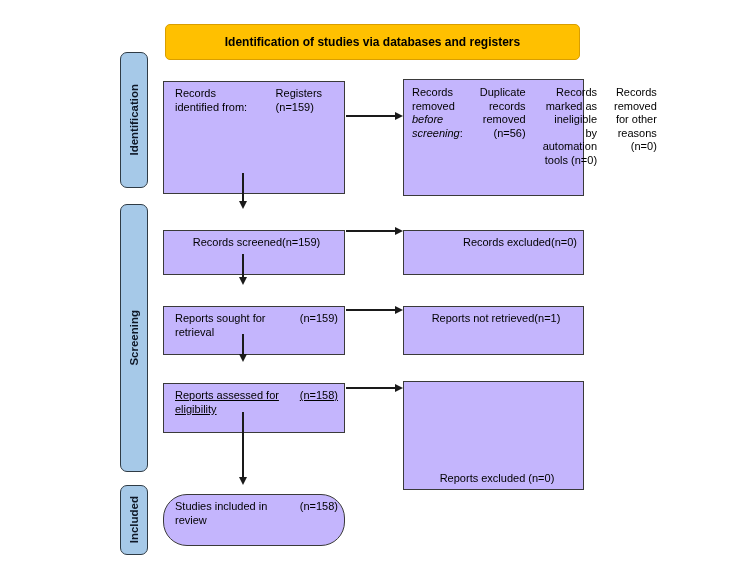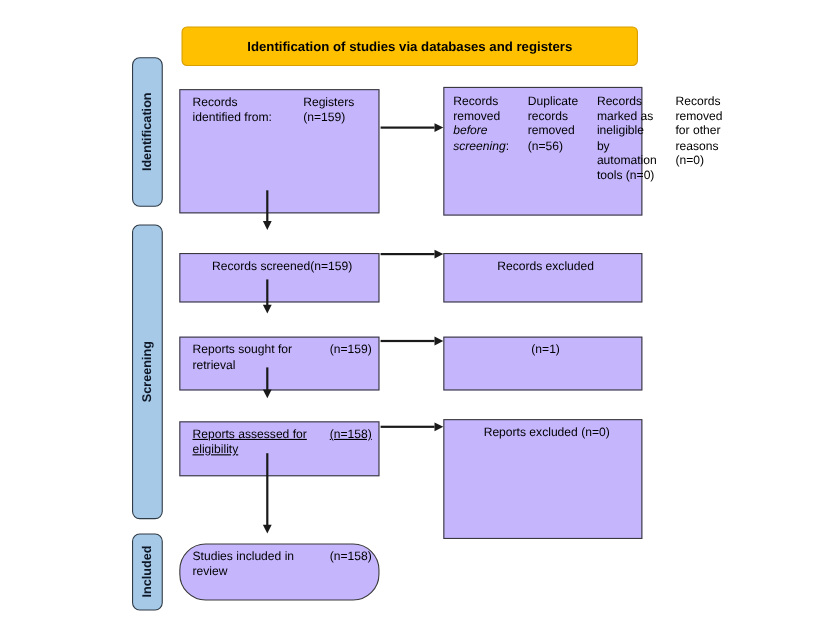--- a/index.html
+++ b/index.html
@@ -44,25 +44,25 @@
     margin-top:21px;
   }
   .col-left{left:163px;width:182px;}
   .col-right{left:403px;width:181px;}
   .b1{top:60px;height:113px;justify-content:center;}
   .b2{top:209px;height:45px;}
   .b3{top:285px;height:49px;}
   .b4{top:362px;height:50px;text-decoration:underline;}
   .b5{top:473px;height:52px;border-radius:24px;}
   .r1{top:58px;height:117px;justify-content:flex-start;padding-top:6px;padding-left:8px;line-height:13.5px;}
-  .r2{top:209px;height:45px;}
+  .r2{top:209px;height:45px;justify-content:flex-end;}
   .r3{top:285px;height:49px;}
-  .r4{top:360px;height:109px;padding-left:13px;}
+  .r4{top:360px;height:109px;padding-left:13px;align-items:flex-end;}
   .indent{margin-left:18px;}
-  .r1 .indent{margin-left:17px;}
+  .r1 .indent{margin-left:17px;text-align:right;}
   i{font-style:italic;}
 
   .vline{position:absolute;width:1.5px;background:var(--arrow);}
   .vhead{position:absolute;width:0;height:0;border-left:4.5px solid transparent;border-right:4.5px solid transparent;border-top:8px solid var(--arrow);}
   .hline{position:absolute;height:1.5px;background:var(--arrow);}
   .hhead{position:absolute;width:0;height:0;border-top:4.5px solid transparent;border-bottom:4.5px solid transparent;border-left:8px solid var(--arrow);}
 </style>
 </head>
 <body>
 
@@ -109,23 +109,25 @@
 
   <div class="fbox col-right r1">
     <div><span>Records removed </span><i>before screening</i><span>:</span></div>
     <div class="indent">Duplicate records removed (n=56)</div>
     <div class="indent">Records marked as ineligible by automation tools (n=0)</div>
     <div class="indent">Records removed for other reasons (n=0)</div>
   </div>
 
   <div class="fbox col-right r2">
     <div>Records excluded</div>
+    <div>(n=0)</div>
   </div>
 
   <div class="fbox col-right r3">
+    <div>Reports not retrieved</div>
     <div>(n=1)</div>
   </div>
 
   <div class="fbox col-right r4">
     <div>Reports excluded (n=0)</div>
   </div>
 
   <div>
     <div class="vline" style="left:242px;top:173px;height:29px;"></div>
     <div class="vhead" style="left:238.5px;top:201px;"></div>

